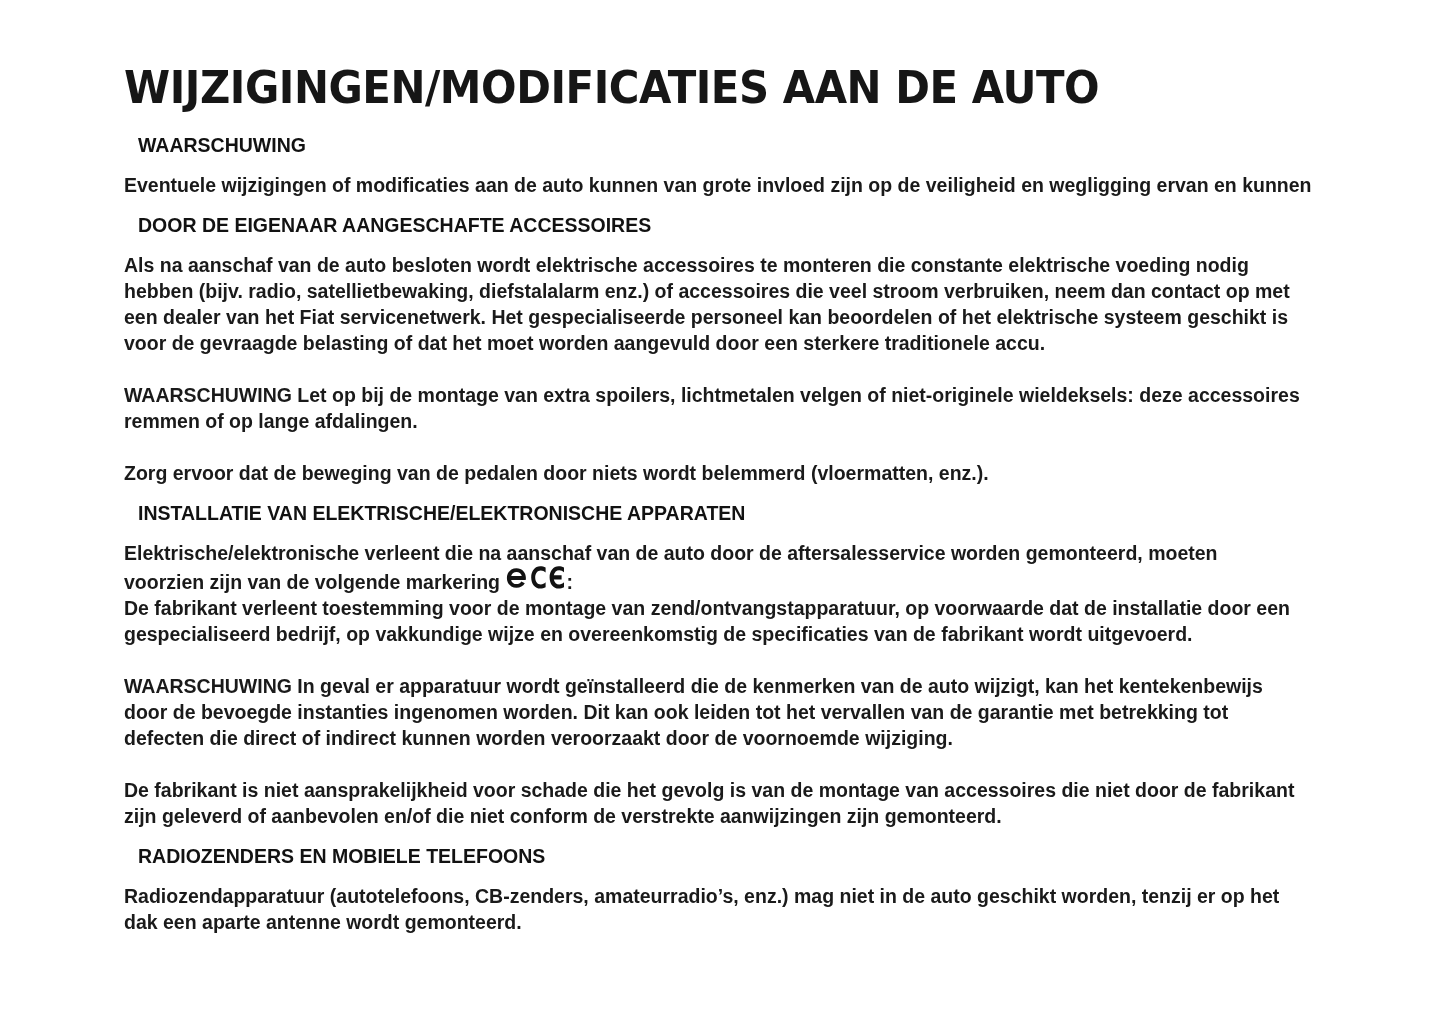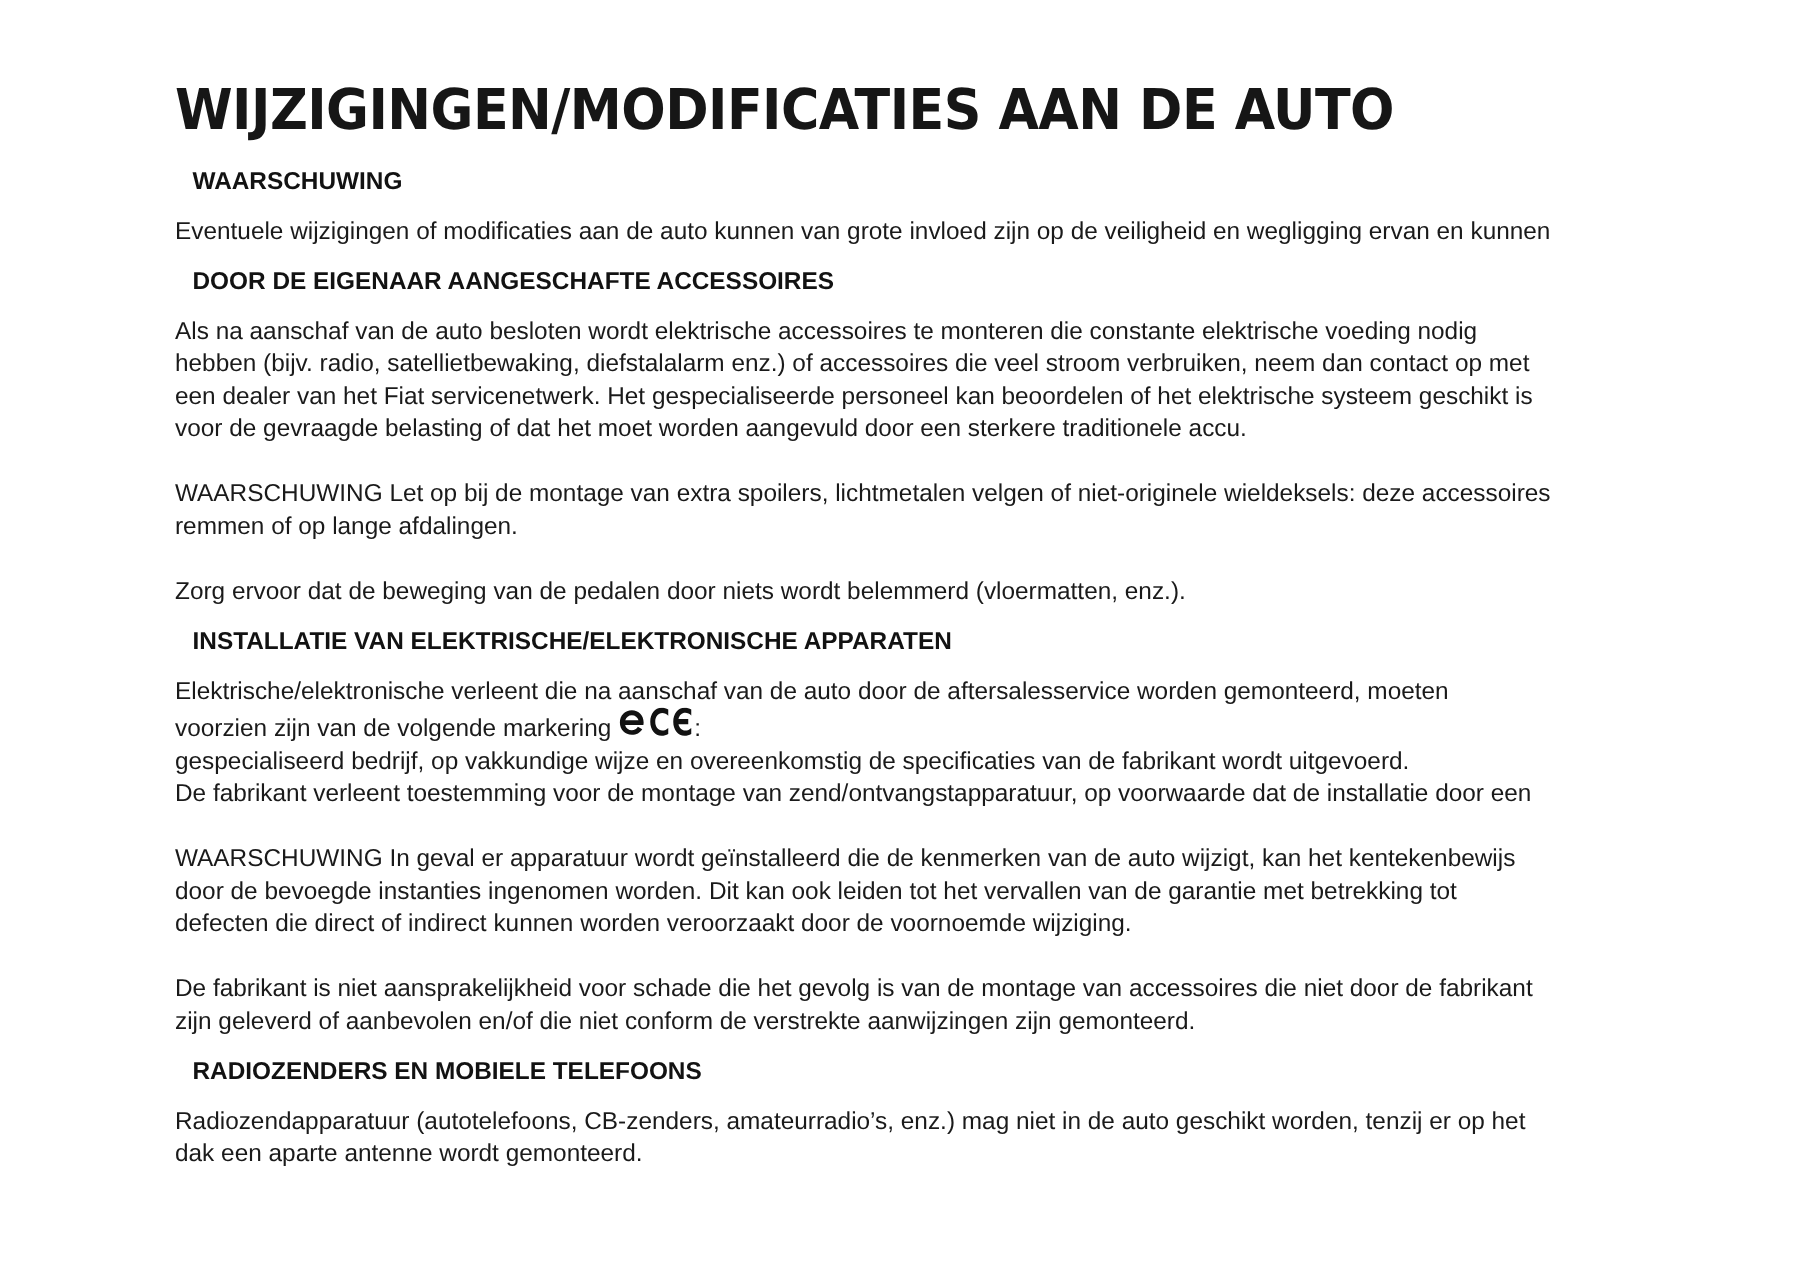--- a/index.html
+++ b/index.html
@@ -19,21 +19,21 @@
     position: relative;
     width: 1445px;
     height: 1018px;
     background: #ffffff;
     box-sizing: border-box;
     padding: 0;
   }
 
   .content {
     position: absolute;
-    left: 140px;
+    left: 124px;
     top: 62px;
     width: 1180px;
   }
 
   .doc-title {
     font-family: "DejaVu Sans", sans-serif;
     font-weight: 700;
     font-size: 45px;
     line-height: 52px;
     letter-spacing: -0.5px;
@@ -49,21 +49,21 @@
     font-weight: 700;
     font-size: 19.5px;
     line-height: 26px;
     color: #121212;
     margin: 14px;
     white-space: nowrap;
   }
 
   .para {
     font-family: "Liberation Sans", sans-serif;
-    font-weight: 400;
+    font-weight: 700;
     font-size: 19.5px;
     line-height: 26px;
     color: #1a1a1a;
     margin: 0;
     text-align: left;
   }
 
   .para .ln {
     display: block;
     white-space: nowrap;
@@ -126,22 +126,22 @@
       <span class="ln">Elektrische/elektronische verleent die na aanschaf van de auto door de aftersalesservice worden gemonteerd, moeten</span>
       <span class="ln"><span>voorzien zijn van de volgende markering </span><span class="marking">
             <svg width="21" height="22" viewBox="0 0 21 22" aria-hidden="true">
               <path fill="#121212" d="M10.5 1.2C5.0 1.2 0.9 5.3 0.9 11c0 5.7 4.1 9.8 9.6 9.8 3.6 0 6.6-1.7 8.3-4.5l-3.5-1.9c-1.0 1.7-2.7 2.7-4.8 2.7-2.7 0-4.8-1.6-5.4-4.2h14.6c0.1-0.6 0.2-1.3 0.2-1.9C19.9 5.3 15.9 1.2 10.5 1.2zM5.2 9.1C5.9 6.7 7.9 5.1 10.5 5.1c2.6 0 4.6 1.6 5.3 4.0H5.2z"></path>
             </svg>
             <svg width="34" height="23" viewBox="0 0 34 23" aria-hidden="true">
               <path fill="#121212" d="M14.6 1.6C13.0 0.7 11.2 0.2 9.2 0.2 4.0 0.2 0.2 4.9 0.2 11.4c0 6.5 3.8 11.2 9.0 11.2 2.0 0 3.8-0.5 5.4-1.4v-4.9c-1.3 1.3-2.9 2.1-4.8 2.1-3.3 0-5.6-2.8-5.6-7.0 0-4.2 2.3-7.0 5.6-7.0 1.9 0 3.5 0.8 4.8 2.1V1.6z"></path>
               <path fill="#121212" d="M33.0 1.6C31.4 0.7 29.6 0.2 27.6 0.2c-5.2 0-9.0 4.7-9.0 11.2 0 6.5 3.8 11.2 9.0 11.2 2.0 0 3.8-0.5 5.4-1.4v-4.9c-1.3 1.3-2.9 2.1-4.8 2.1-2.7 0-4.7-1.9-5.4-5.0h7.8V9.2h-7.8c0.7-3.1 2.7-5.0 5.4-5.0 1.9 0 3.5 0.8 4.8 2.1V1.6z"></path>
             </svg>
           </span><span>:</span></span>
+      <span class="ln">De fabrikant verleent toestemming voor de montage van zend/ontvangstapparatuur, op voorwaarde dat de installatie door een</span>
       <span class="ln">gespecialiseerd bedrijf, op vakkundige wijze en overeenkomstig de specificaties van de fabrikant wordt uitgevoerd.</span>
-      <span class="ln">De fabrikant verleent toestemming voor de montage van zend/ontvangstapparatuur, op voorwaarde dat de installatie door een</span>
     </div>
 
     <div class="spacer"></div>
 
     <div class="para">
       <span class="ln">WAARSCHUWING In geval er apparatuur wordt geïnstalleerd die de kenmerken van de auto wijzigt, kan het kentekenbewijs</span>
       <span class="ln">door de bevoegde instanties ingenomen worden. Dit kan ook leiden tot het vervallen van de garantie met betrekking tot</span>
       <span class="ln">defecten die direct of indirect kunnen worden veroorzaakt door de voornoemde wijziging.</span>
     </div>
 

